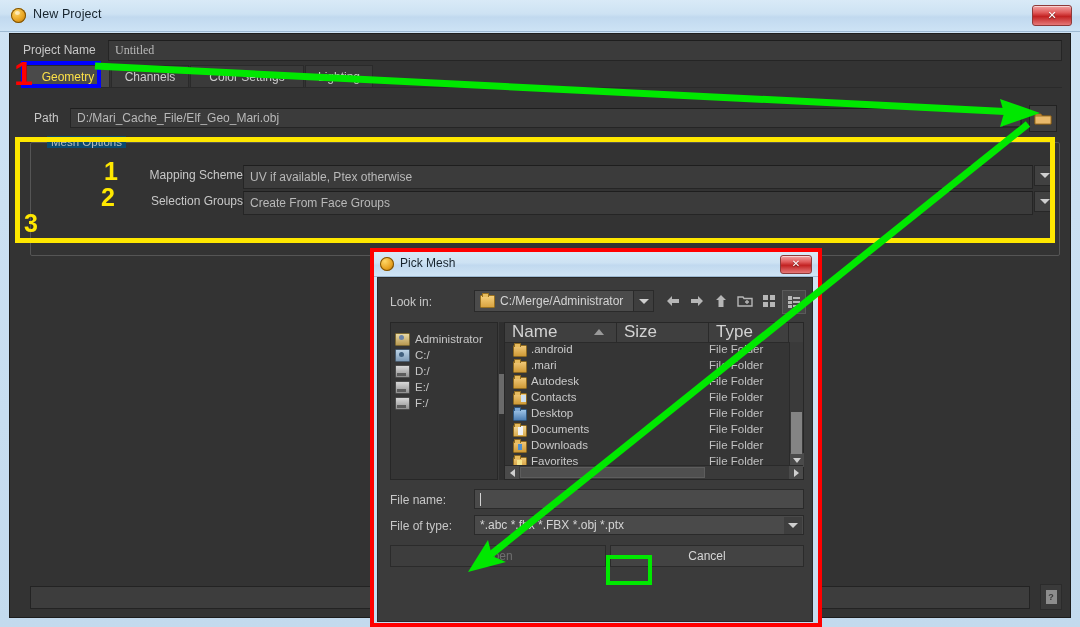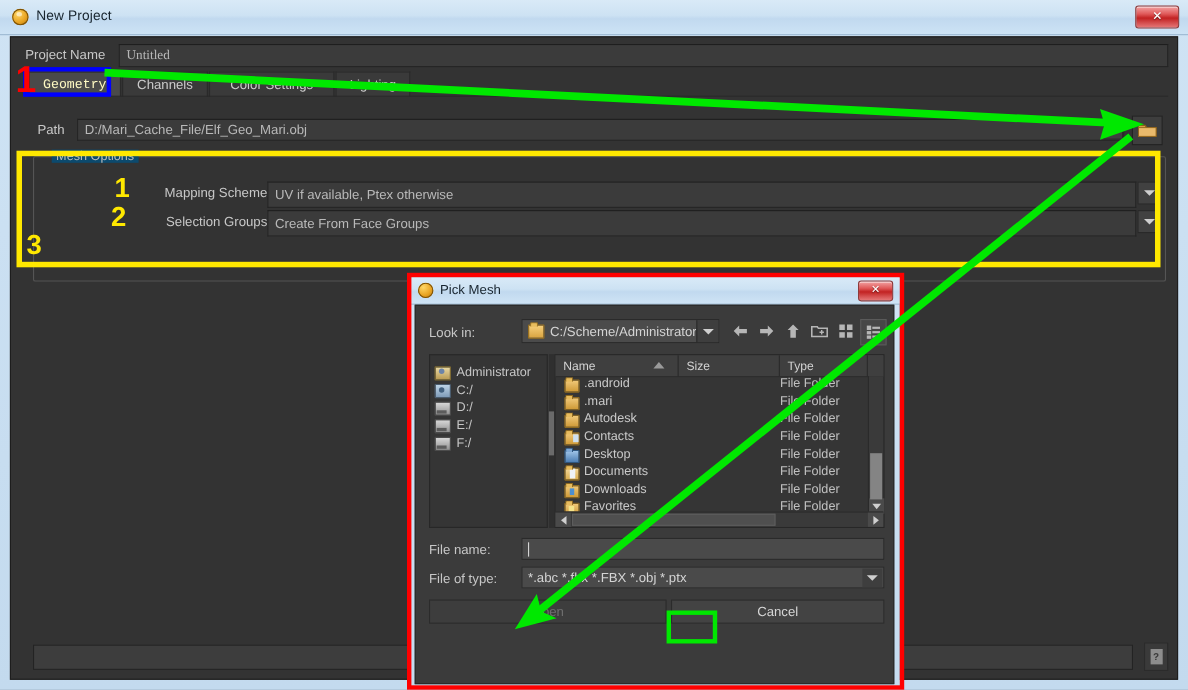--- a/index.html
+++ b/index.html
@@ -78,21 +78,21 @@
   #tabbar{position:absolute;left:16px;top:31px;width:1036px;height:23px;}
   .tab{
     position:absolute;top:0;height:23px;
     background:#3a3a3a;
     border:1px solid #2a2a2a;
     border-bottom:none;
     color:#cccccc;font-size:12px;
     display:flex;align-items:center;justify-content:center;
     box-sizing:border-box;cursor:pointer;
   }
-  .tab.active{background:#4a4a4a;color:#fef9c3;font-family:Liberation Mono, monospace;}
+  .tab.active{background:#4a4a4a;color:#fde047;}
   #tab-geometry{left:0;width:84px;}
   #tab-channels{left:85px;width:78px;}
   #tab-colorsettings{left:164px;width:114px;}
   #tab-lighting{left:279px;width:68px;}
   #tabline{position:absolute;left:16px;top:53px;width:1036px;height:1px;background:#2a2a2a;}
 
   
   #path-row{position:absolute;left:16px;top:62px;width:1036px;height:45px;}
   #path-label{position:absolute;left:8px;top:15px;}
   #path-field{position:absolute;left:44px;top:12px;width:952px;height:20px;}
@@ -221,22 +221,22 @@
 
   #filelist{
     position:absolute;left:126px;top:44px;width:300px;height:158px;
     background:#353535;border:1px solid #272727;box-sizing:border-box;
   }
   #fl-header{
     position:absolute;left:0;top:0;width:298px;height:19px;
     background:#3f3f3f;border-bottom:1px solid #2a2a2a;
   }
   .hcell{
-    position:absolute;top:0;height:19px;color:#d2d2d2;font-size:11px;
-    display:flex;align-items:center;padding-left:7px;box-sizing:border-box;
+    position:absolute;top:0;height:19px;color:#d2d2d2;font-size:17px;
+    display:flex;align-items:flex-end;padding-left:7px;box-sizing:border-box;
     border-right:1px solid #2a2a2a;cursor:pointer;
   }
   #hc-name{left:0;width:112px;}
   #hc-size{left:112px;width:92px;}
   #hc-type{left:204px;width:80px;}
   #hc-corner{left:284px;width:14px;border-right:none;background:#3f3f3f;}
   #sort-tri{
     position:absolute;right:12px;top:6px;width:0;height:0;
     border-left:5px solid transparent;border-right:5px solid transparent;
     border-bottom:6px solid #9a9a9a;
@@ -415,21 +415,21 @@
       <div id="pm-icon"></div>
       <div id="pm-title">Pick Mesh</div>
       <div id="pm-close">✕</div>
     </div>
 
     <div id="pm-body">
 
       <div id="lookin-label">Look in:</div>
       <div id="lookin-combo">
         <div id="lookin-folder"></div>
-        <div id="lookin-text">C:/Scheme/Administrator</div>
+        <div id="lookin-text">C:/Merge/Administrator</div>
         <div id="lookin-arrow">
             <span class="arrow-dn"></span>
           </div>
       </div>
 
       <div class="tbbtn" style="left:284px">
         <svg width="16" height="14" viewBox="0 0 16 14">
             <path d="M7 2L2 7l5 5V9h7V5H7z" fill="#b6b6b6"></path>
           </svg>
       </div>

